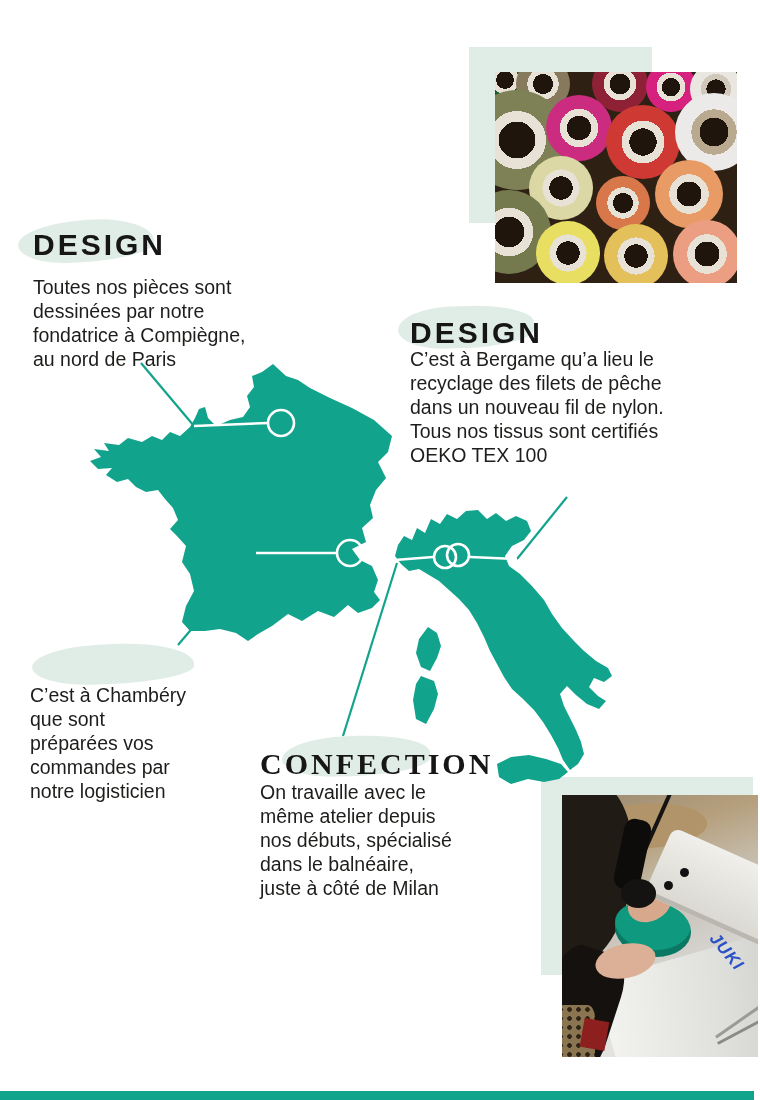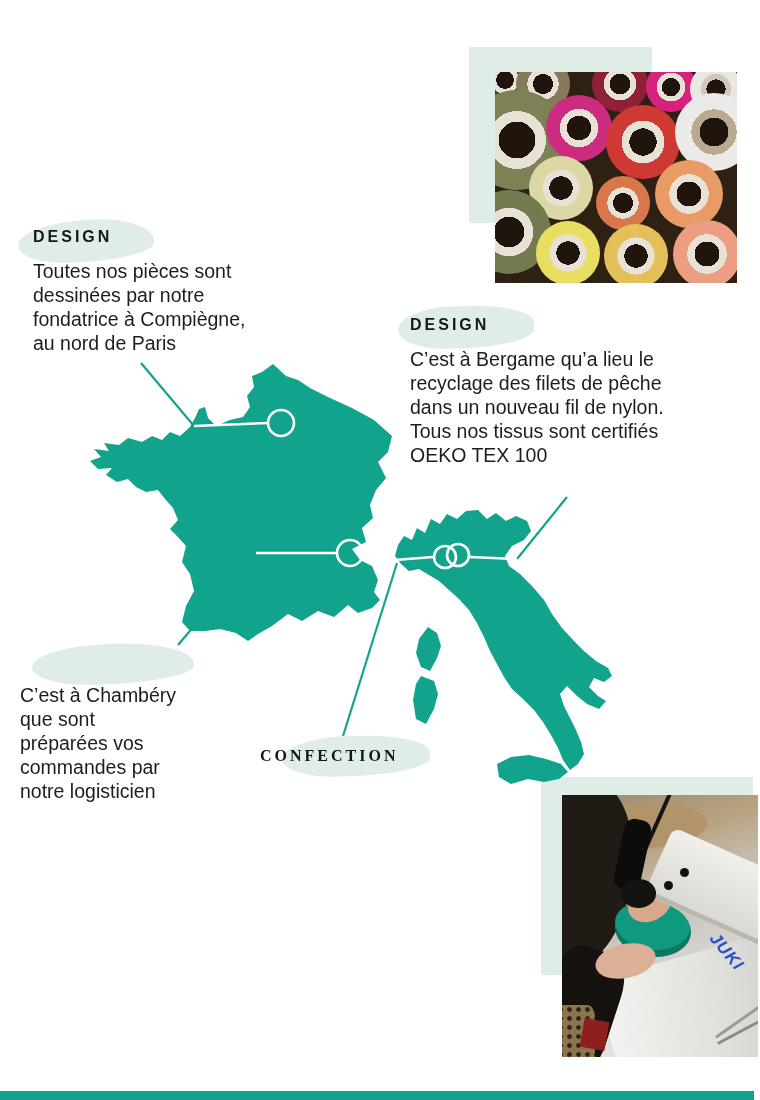--- a/index.html
+++ b/index.html
@@ -1,20 +1,20 @@
 <!DOCTYPE html>
 <html><head>
 <meta charset="utf-8">
 <style>
   html,body{margin:0;padding:0;background:#ffffff;}
   body{font-family:"Liberation Sans",sans-serif;color:#1d1d1b;}
   #canvas{position:relative;width:760px;height:1100px;background:#ffffff;overflow:hidden;}
 
   .swash{position:absolute;background:#e0ede7;z-index:1;}
-  .heading{position:absolute;z-index:3;font-weight:700;font-size:16px;letter-spacing:3px;color:#161616;white-space:nowrap;}
+  .heading{position:absolute;z-index:3;font-weight:700;font-size:30px;letter-spacing:3px;color:#161616;white-space:nowrap;}
   .body-text{position:absolute;z-index:3;font-size:19.5px;line-height:24px;white-space:pre-line;color:#1d1d1b;}
 
   .mint-block{position:absolute;background:#e0ede7;z-index:1;}
   .photo{position:absolute;overflow:hidden;z-index:2;}
 
   
   #threads{left:495px;top:72px;width:242px;height:211px;background:#2e2114;}
   .spool{position:absolute;border-radius:50%;}
 
   
@@ -91,42 +91,47 @@
       <line x1="470" y1="557" x2="517" y2="559"></line>
       <circle cx="281" cy="423" r="13"></circle>
       <circle cx="350" cy="553" r="13"></circle>
       <circle cx="445" cy="557" r="11"></circle>
       <circle cx="458" cy="555" r="11"></circle>
     </g>
   </svg>
 
   <div class="swash" style="left:18px;top:220px;width:136px;height:42px;border-radius:55% 45% 60% 40% / 55% 60% 40% 50%;transform:rotate(-3deg);"></div>
   <div class="heading" style="left:33px;top:228px;">DESIGN</div>
-  <div class="body-text" style="left:33px;top:259px;width:250px;">Toutes nos pièces sont
+  <div class="body-text" style="left:33px;top:275px;width:250px;">Toutes nos pièces sont
 dessinées par notre
 fondatrice à Compiègne,
 au nord de Paris</div>
 
   <div class="swash" style="left:398px;top:306px;width:136px;height:42px;border-radius:45% 55% 60% 40% / 60% 50% 45% 55%;transform:rotate(-2deg);"></div>
   <div class="heading" style="left:410px;top:316px;">DESIGN</div>
   <div class="body-text" style="left:410px;top:347px;width:300px;">C’est à Bergame qu’a lieu le
 recyclage des filets de pêche
 dans un nouveau fil de nylon.
 Tous nos tissus sont certifiés
 OEKO TEX 100</div>
 
   <div class="swash" style="left:32px;top:644px;width:162px;height:40px;border-radius:50% 50% 60% 40% / 55% 60% 42% 52%;transform:rotate(-2deg);"></div>
-  <div class="body-text" style="left:20px;top:683px;width:200px;">C’est à Chambéry
+  <div class="body-text" style="left:30px;top:683px;width:200px;">C’est à Chambéry
 que sont
 préparées vos
 commandes par
 notre logisticien</div>
 
   <div class="swash" style="left:282px;top:736px;width:148px;height:40px;border-radius:48% 52% 58% 42% / 58% 52% 44% 52%;transform:rotate(-2deg);"></div>
   <div class="heading" style="left:260px;top:747px;font-family:Liberation Serif, serif;">CONFECTION</div>
+  <div class="body-text" style="left:260px;top:780px;width:230px;">On travaille avec le
+même atelier depuis
+nos débuts, spécialisé
+dans le balnéaire,
+juste à côté de Milan</div>
 
   <div class="photo" id="sewing">
     <div class="layer tan-fabric"></div>
     <div class="layer cable"></div>
     <div class="layer hair"></div>
     <div class="layer table"></div>
     <div class="layer sleeve"></div>
     <div class="layer leopard"></div>
     <div class="layer red-patch"></div>
     <div class="layer teal-fabric"></div>

